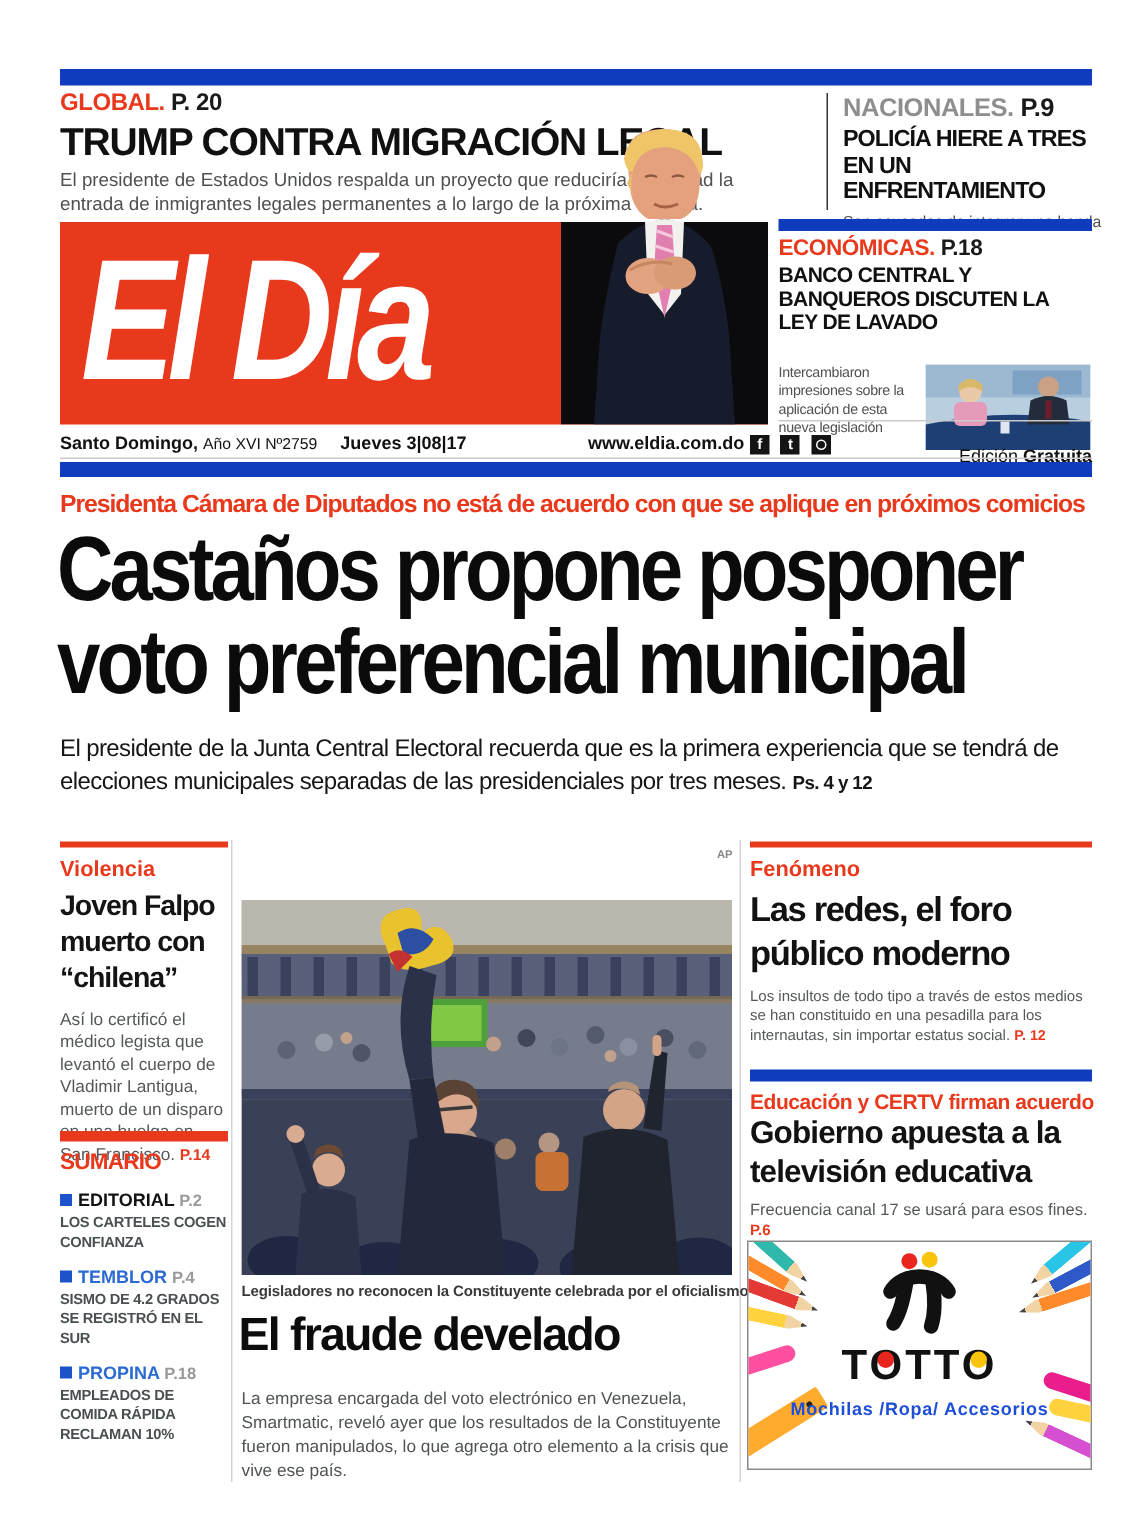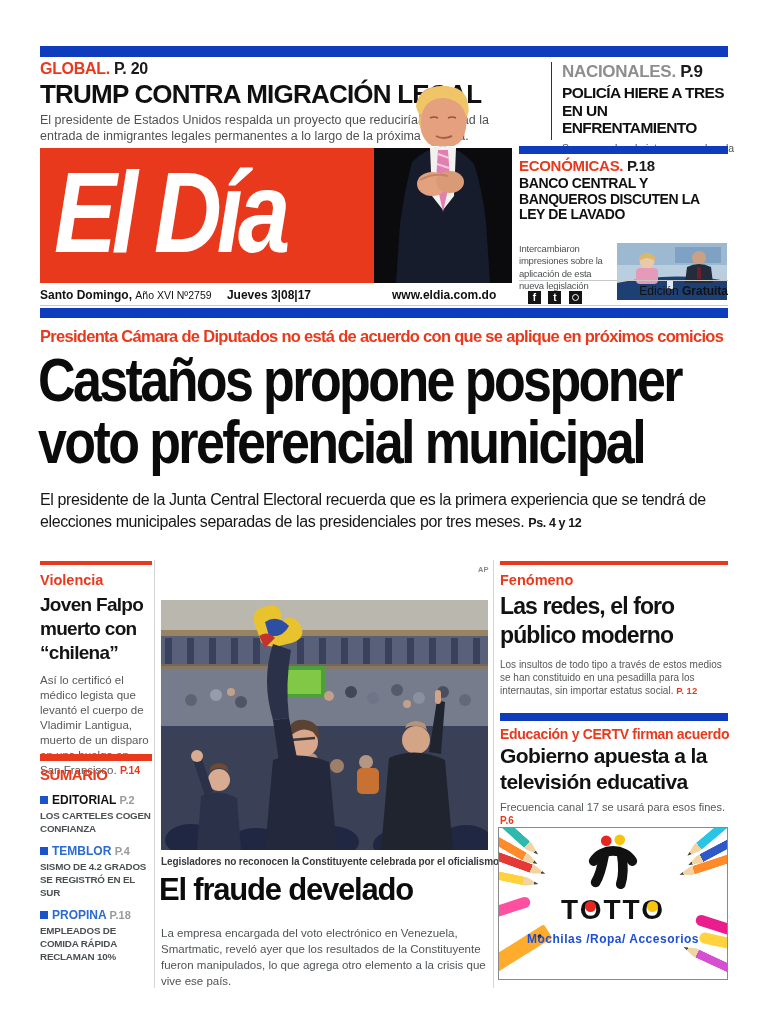--- a/index.html
+++ b/index.html
@@ -138,26 +138,26 @@
     <path d="M56 34 Q60 32 64 34 M74 34 Q78 32 82 34" stroke="#8a5a3c" stroke-width="1.6" fill="none"></path>
     <path d="M62 52 Q69 56 78 52" stroke="#a66045" stroke-width="2" fill="none"></path>
   </svg>
 
   <div class="ab dateline" style="left:40px;top:288px;">
     <span style="font-weight:bold;">Santo Domingo,</span>
     <span style="font-size:10.5px;">Año XVI Nº2759</span>
     <span style="font-weight:bold;margin-left:12px;">Jueves 3|08|17</span>
   </div>
   <div class="ab dateline" style="left:392px;top:288px;font-weight:bold;">www.eldia.com.do</div>
-  <div class="ab" style="left:528px;top:288px;">
+  <div class="ab" style="left:500px;top:288px;">
     <span class="icon-sq">f</span>
     <span class="icon-sq">t</span>
     <span class="icon-sq ig"></span>
   </div>
-  <div class="ab dateline" style="right:30px;top:284px;">
+  <div class="ab dateline" style="right:30px;top:297px;">
     <span>Edición</span>
     <span style="font-weight:bold;">Gratuita</span>
   </div>
   <div class="ab grayrule" style="left:40px;top:305px;width:688px;"></div>
 
   <div class="ab bar-blue" style="left:40px;top:308px;width:688px;height:10px;"></div>
   <div class="ab lead-kicker red" style="left:40px;top:327px;">Presidenta Cámara de Diputados no está de acuerdo con que se aplique en próximos comicios</div>
   <div class="ab lead-h" style="left:38px;top:350px;width:700px;">
     <span>Castaños propone posponer</span>
     <span>voto preferencial municipal</span>

